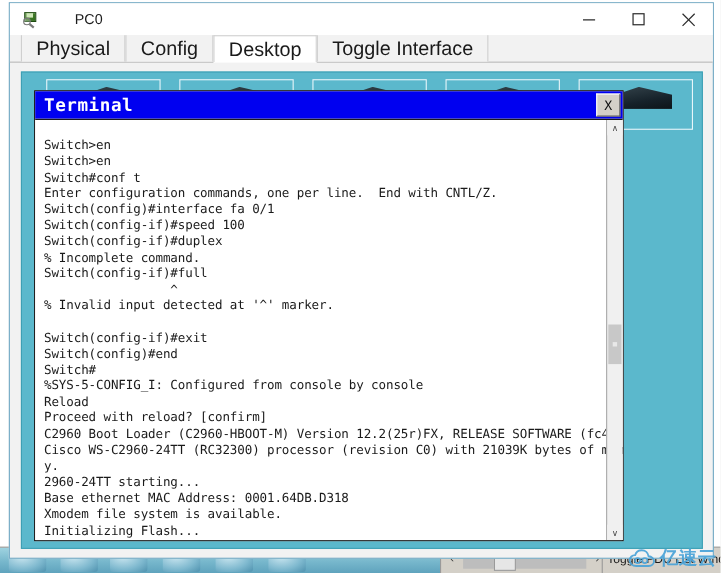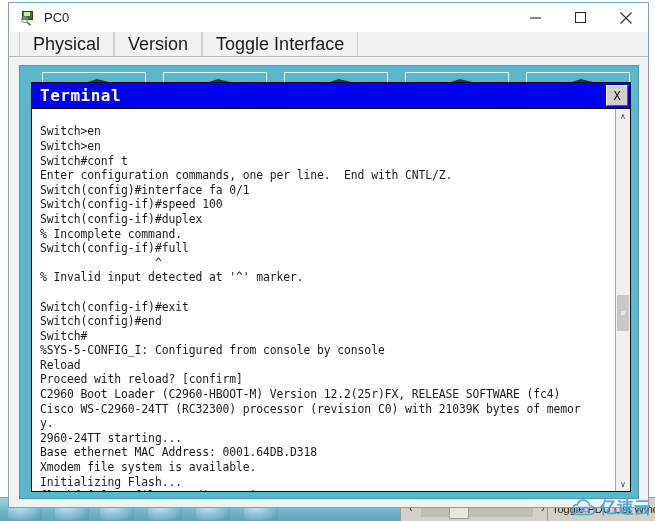--- a/index.html
+++ b/index.html
@@ -125,20 +125,21 @@
     border: 1px solid #6fa8c4;
     box-sizing: border-box;
     z-index: 20;
   }
   #pc-titlebar {
     position: relative;
     height: 29px;
     background: #ffffff;
     display: flex;
     align-items: center;
+    gap: 24px;
   }
   #pc-icon {
     margin-left: 11px;
     width: 15px; height: 15px;
     position: relative;
     flex: 0 0 auto;
   }
   #pc-icon .body {
     position: absolute;
     left: 2px; top: 1px;
@@ -246,21 +247,21 @@
     left: 12px; top: 6px;
     width: 72px; height: 20px;
     background: linear-gradient(170deg, #3a4a52 0%, #16222a 65%, #0d1418 100%);
     clip-path: polygon(0 70%, 58% 0, 100% 36%, 100% 100%, 0 100%);
   }
 
   
   #terminal-window {
     position: absolute;
     left: 11px; top: 16px;
-    width: 600px; height: 410px;
+    width: 536px; height: 410px;
     box-sizing: border-box;
     background: #ffffff;
     border: 1px solid #0a0a0a;
     z-index: 10;
   }
   #term-titlebar {
     position: relative;
     height: 25px;
     background: #0000f0;
     display: flex;
@@ -397,21 +398,22 @@
         <svg width="14" height="14" viewBox="0 0 14 14" aria-hidden="true">
           <line x1="1.5" y1="1.5" x2="12.5" y2="12.5" stroke="#2b2b2b" stroke-width="1.1"></line>
           <line x1="12.5" y1="1.5" x2="1.5" y2="12.5" stroke="#2b2b2b" stroke-width="1.1"></line>
         </svg>
       </div>
     </div>
   </div>
 
   <div id="pc-tabs">
     <div class="tab">Physical</div>
-    <div class="tab">Version</div>
+    <div class="tab">Config</div>
+    <div class="tab active">Desktop</div>
     <div class="tab">Toggle Interface</div>
   </div>
 
   <div id="pc-desktop">
 
     <div class="desk-icon-box" style="left:22px;">
         <div class="glyph"></div>
       </div>
     <div class="desk-icon-box" style="left:143px;">
         <div class="glyph"></div>

